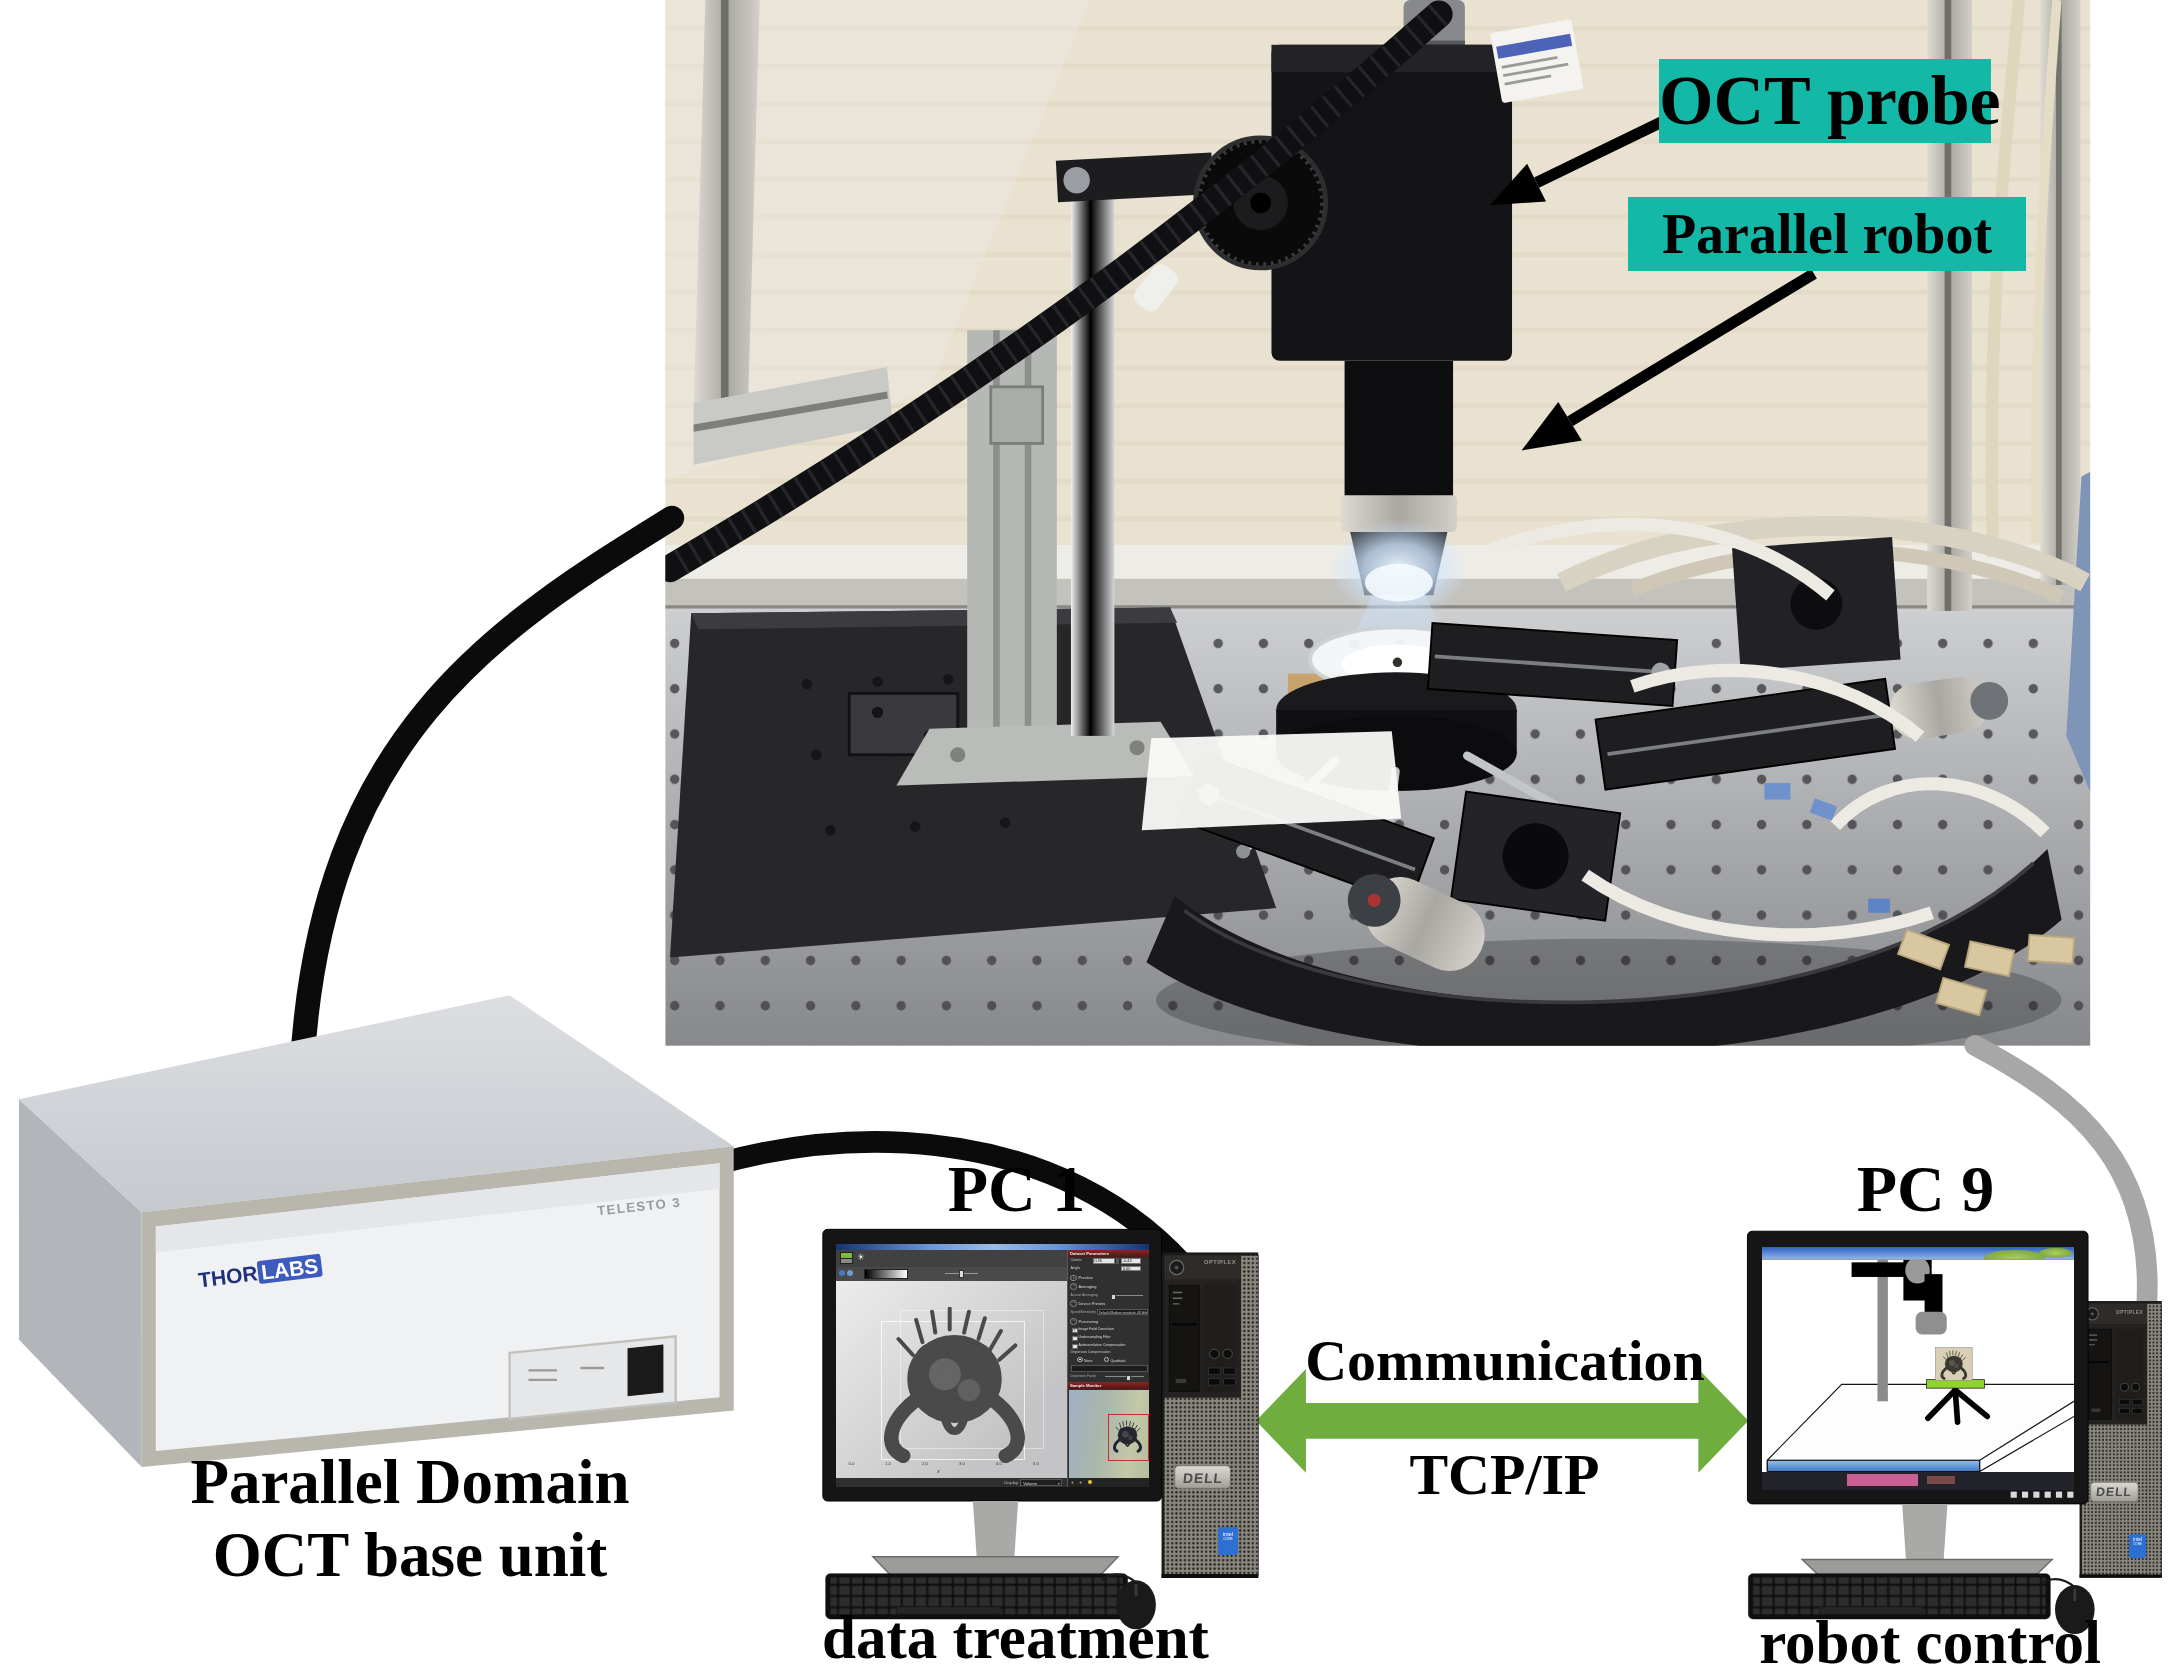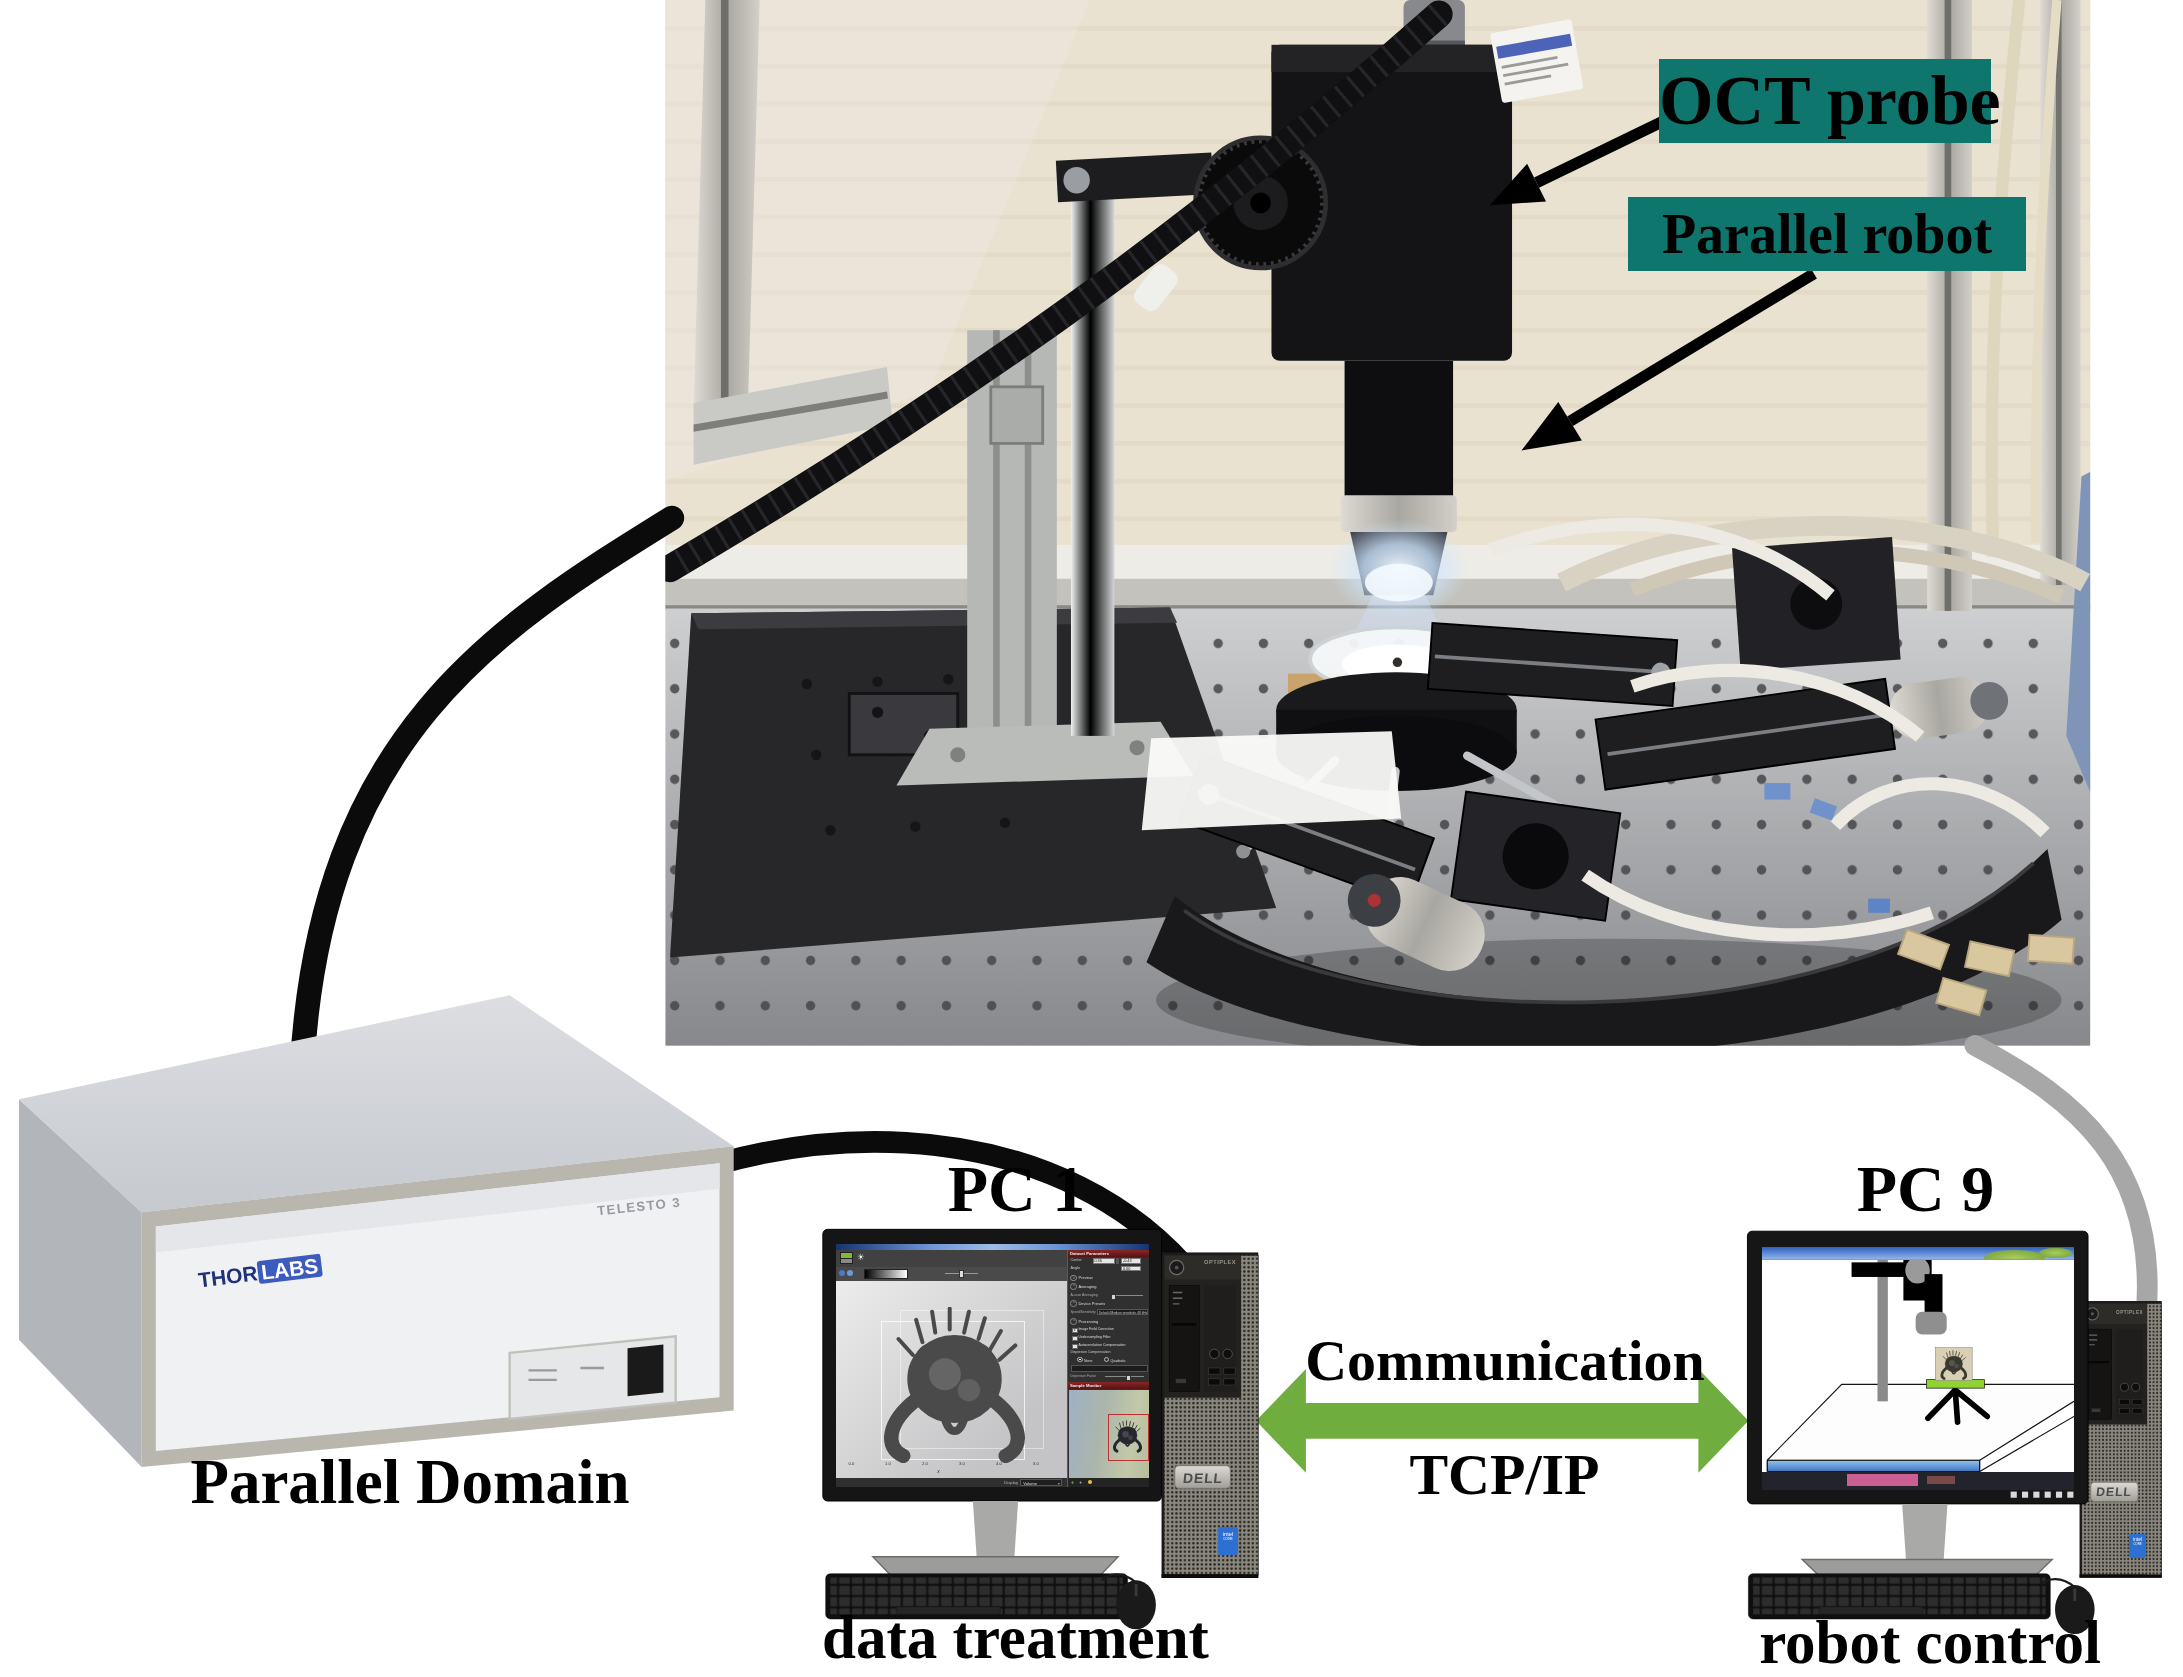--- a/index.html
+++ b/index.html
@@ -1,20 +1,20 @@
 <!DOCTYPE html>
 <html style="font-size:7.5px"><head>
 <meta charset="utf-8">
 <style>
   html,body{margin:0;padding:0;background:#fff;}
   #fig{position:relative;width:2183px;height:1677px;background:#fff;overflow:hidden;
        font-family:"Liberation Serif",serif;}
   #bgsvg{position:absolute;left:0;top:0;}
   .lbl{position:absolute;color:#000;font-weight:bold;text-align:center;white-space:nowrap;}
-  .photolbl{background:#0f766e;text-align:center;}
+  .photolbl{background:#14b8a6;text-align:center;}
   
   #screen1{position:absolute;left:836px;top:1244px;width:313px;height:243px;background:#3a3a3a;
            font-family:"Liberation Sans",sans-serif;overflow:hidden;}
   .s1-bluebar{position:absolute;left:0;top:0;width:313px;height:5.7px;
               background:linear-gradient(90deg,#16336f,#6d96d6 30%,#9dbbe4 50%,#6d96d6 70%,#16336f);}
   .s1-toolbar{position:absolute;left:0;top:5.7px;width:313px;height:17px;background:#414141;border-bottom:0.5px solid #272727;}
   .s1-toolbar2{position:absolute;left:0;top:23px;width:313px;height:13.7px;background:#4a4a4a;border-bottom:0.5px solid #2a2a2a;}
   .s1-view{position:absolute;left:0;top:37px;width:231px;height:207px;
            background:linear-gradient(135deg,#ececec,#c4c4c6 75%);}
   .s1-panel{position:absolute;left:231px;top:5.7px;width:82px;height:238px;background:#303030;border-left:0.5px solid #5a5a5a;}
@@ -533,20 +533,21 @@
 <div class="lbl photolbl serifbig" style="left:1659px;top:59px;width:332px;height:84px;line-height:84px;font-size:70px;">OCT probe</div>
 <div class="lbl photolbl serifbig" style="left:1628px;top:197px;width:398px;height:74px;line-height:74px;font-size:56px;">Parallel robot</div>
 
 <div class="lbl serifbig" style="left:922px;top:1157px;width:189px;height:64px;line-height:64px;font-size:66px;">PC 1</div>
 <div class="lbl serifbig" style="left:1831px;top:1157px;width:189px;height:64px;line-height:64px;font-size:66px;">PC 9</div>
 
 <div class="lbl serifbig" style="left:1316px;top:1445px;width:377px;height:59px;line-height:59px;font-size:58px;">TCP/IP</div>
 <div class="lbl serifbig" style="left:1269px;top:1330px;width:472px;height:61px;line-height:61px;font-size:58px;">Communication</div>
 
 <div class="lbl serifbig" style="left:127px;top:1450px;width:566px;height:65px;line-height:65px;font-size:63px;">Parallel Domain</div>
+<div class="lbl serifbig" style="left:127px;top:1523px;width:566px;height:65px;line-height:65px;font-size:63px;">OCT base unit</div>
 
 <div class="lbl serifbig" style="left:1679px;top:1609px;width:502px;height:68px;line-height:68px;font-size:61px;">robot control</div>
 <div class="lbl serifbig" style="left:755px;top:1604px;width:521px;height:68px;line-height:68px;font-size:61px;">data treatment</div>
 
 <div style="position:absolute;left:198px;top:1261px;transform:rotate(-7deg);font-family:'Liberation Sans',sans-serif;font-weight:bold;font-size:21px;">
   <span style="color:#20307a;">THOR</span><span style="color:#fff;background:#3d5abf;border-radius:2.8px;padding:0 3.8px;">LABS</span>
 </div>
 <div style="position:absolute;left:597px;top:1199px;transform:rotate(-6deg);font-family:'Liberation Sans',sans-serif;font-weight:bold;font-size:13.2px;letter-spacing:1.4px;color:#969ba3;">TELESTO 3</div>
 
 <div class="brand" style="position:absolute;left:1204px;top:1259px;width:52px;font-size:5.7px;letter-spacing:0.5px;color:#97948e;">OPTIPLEX</div>

